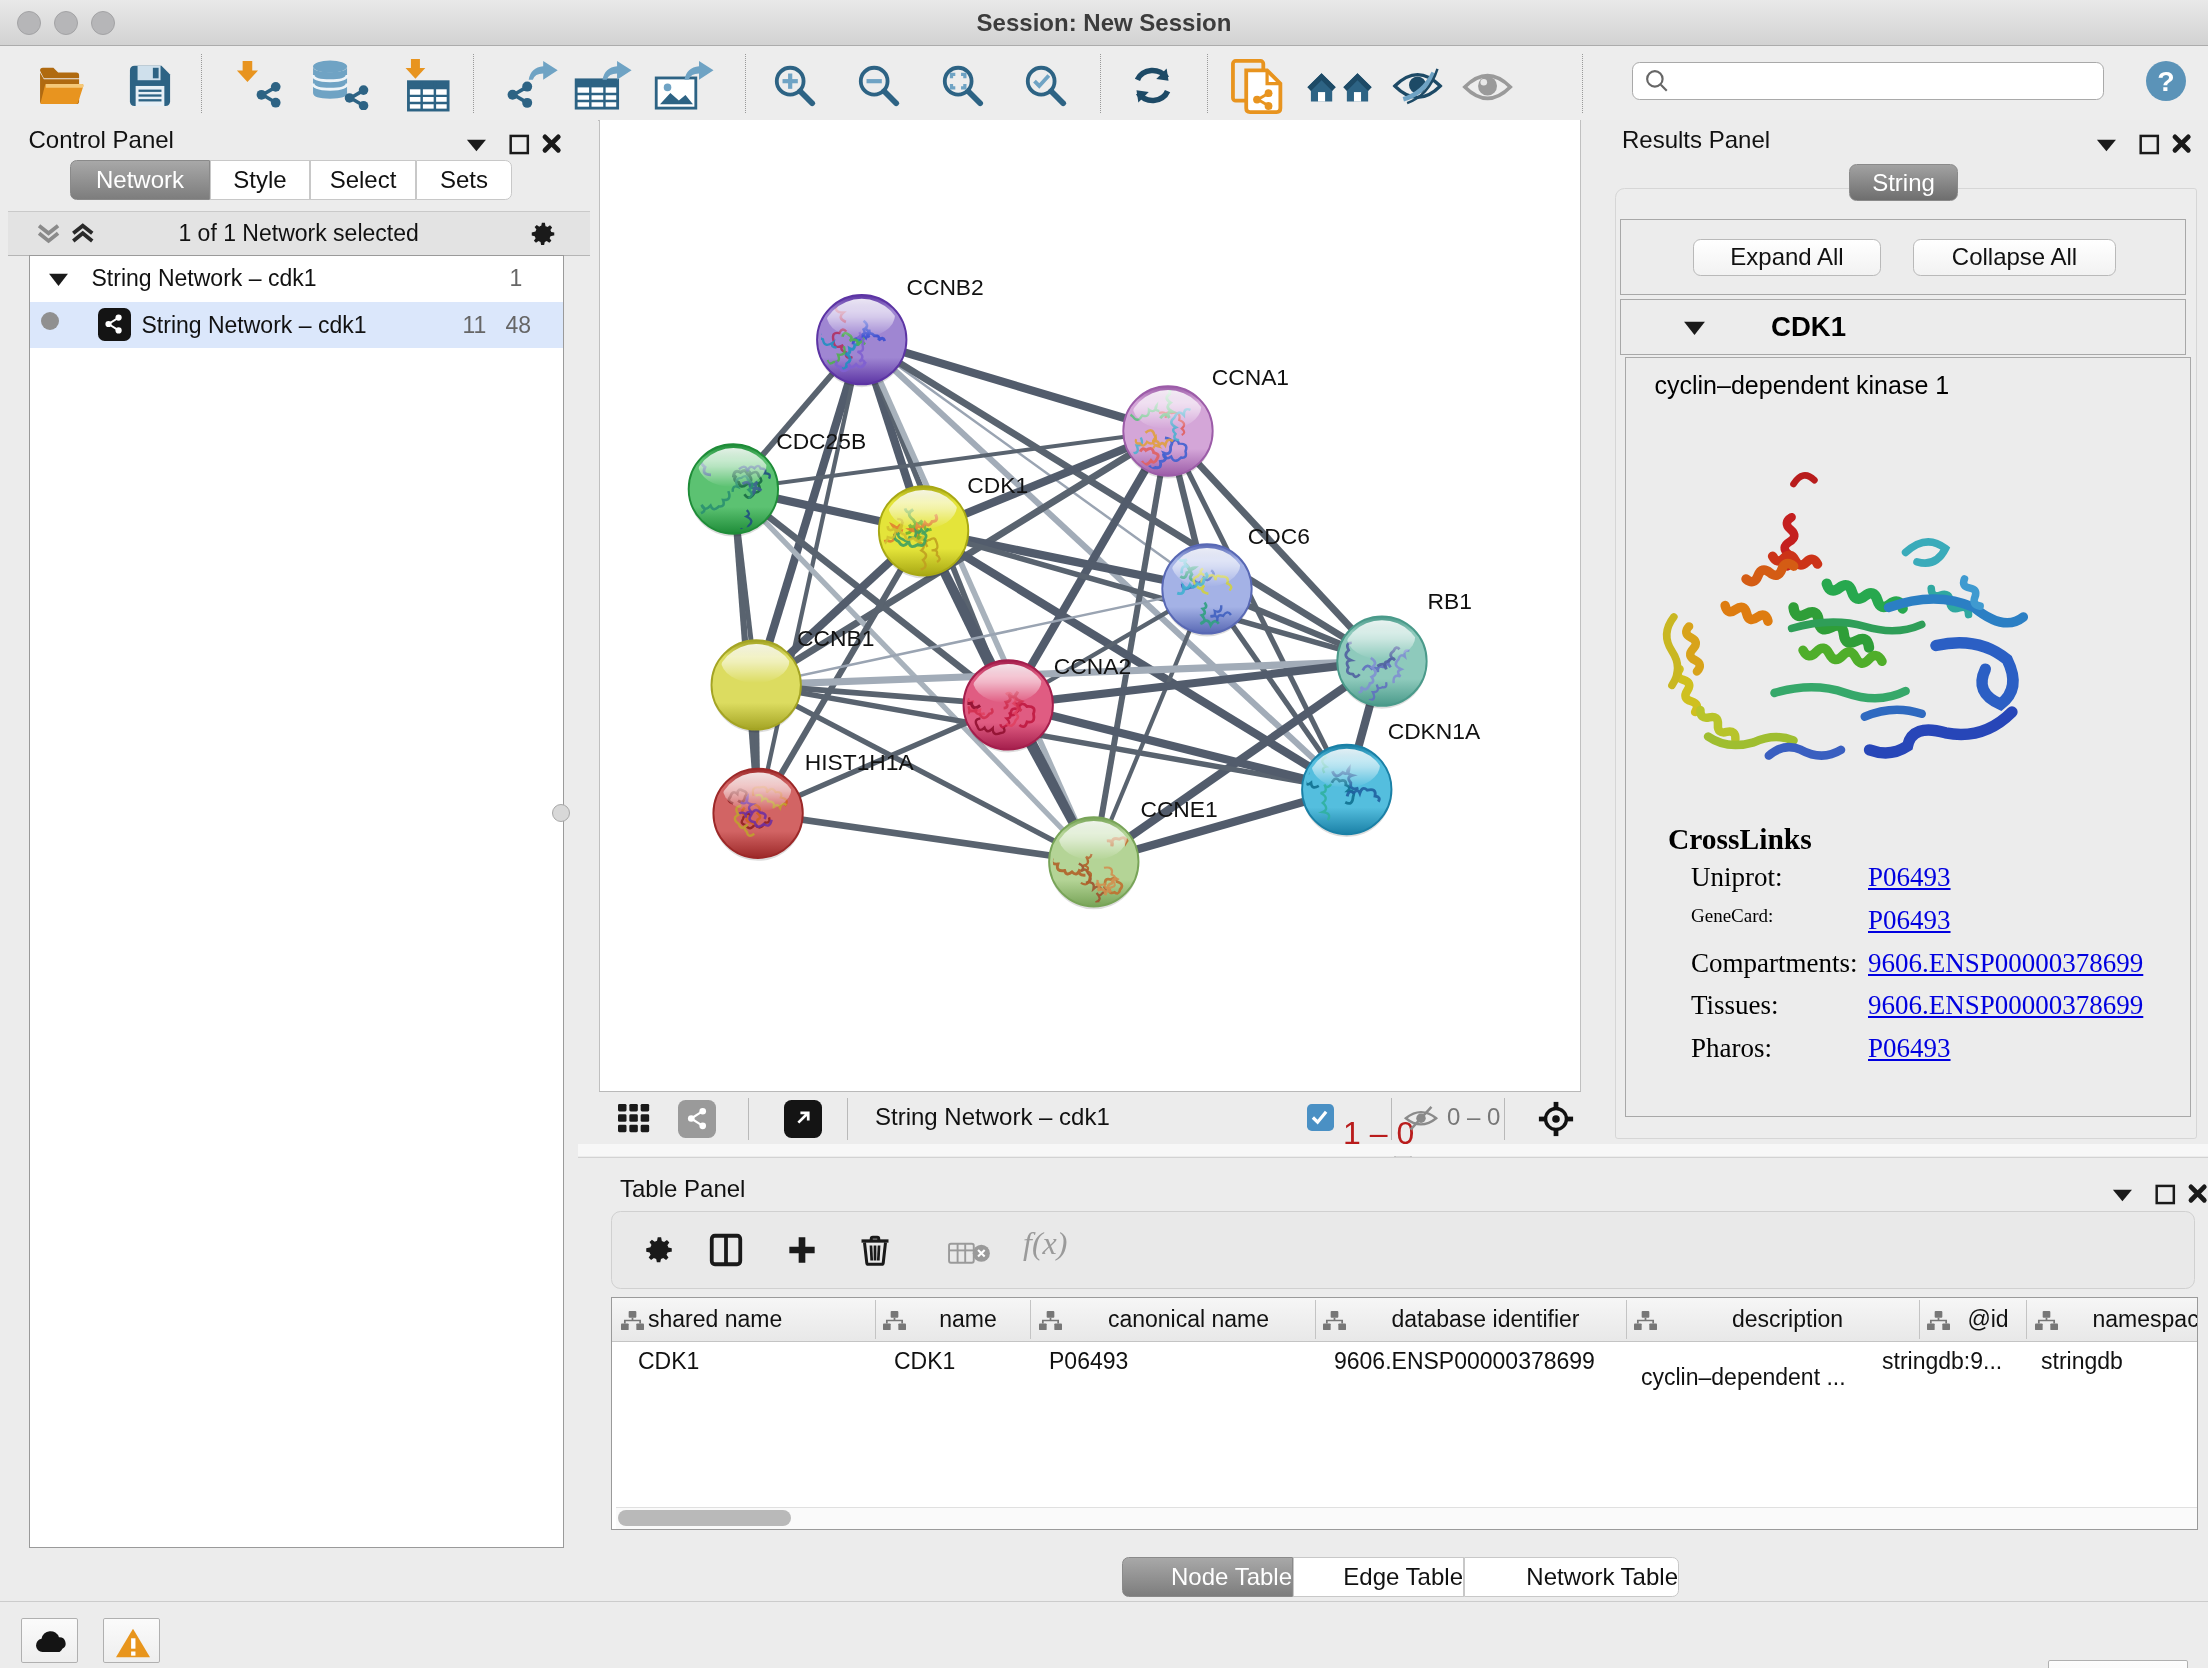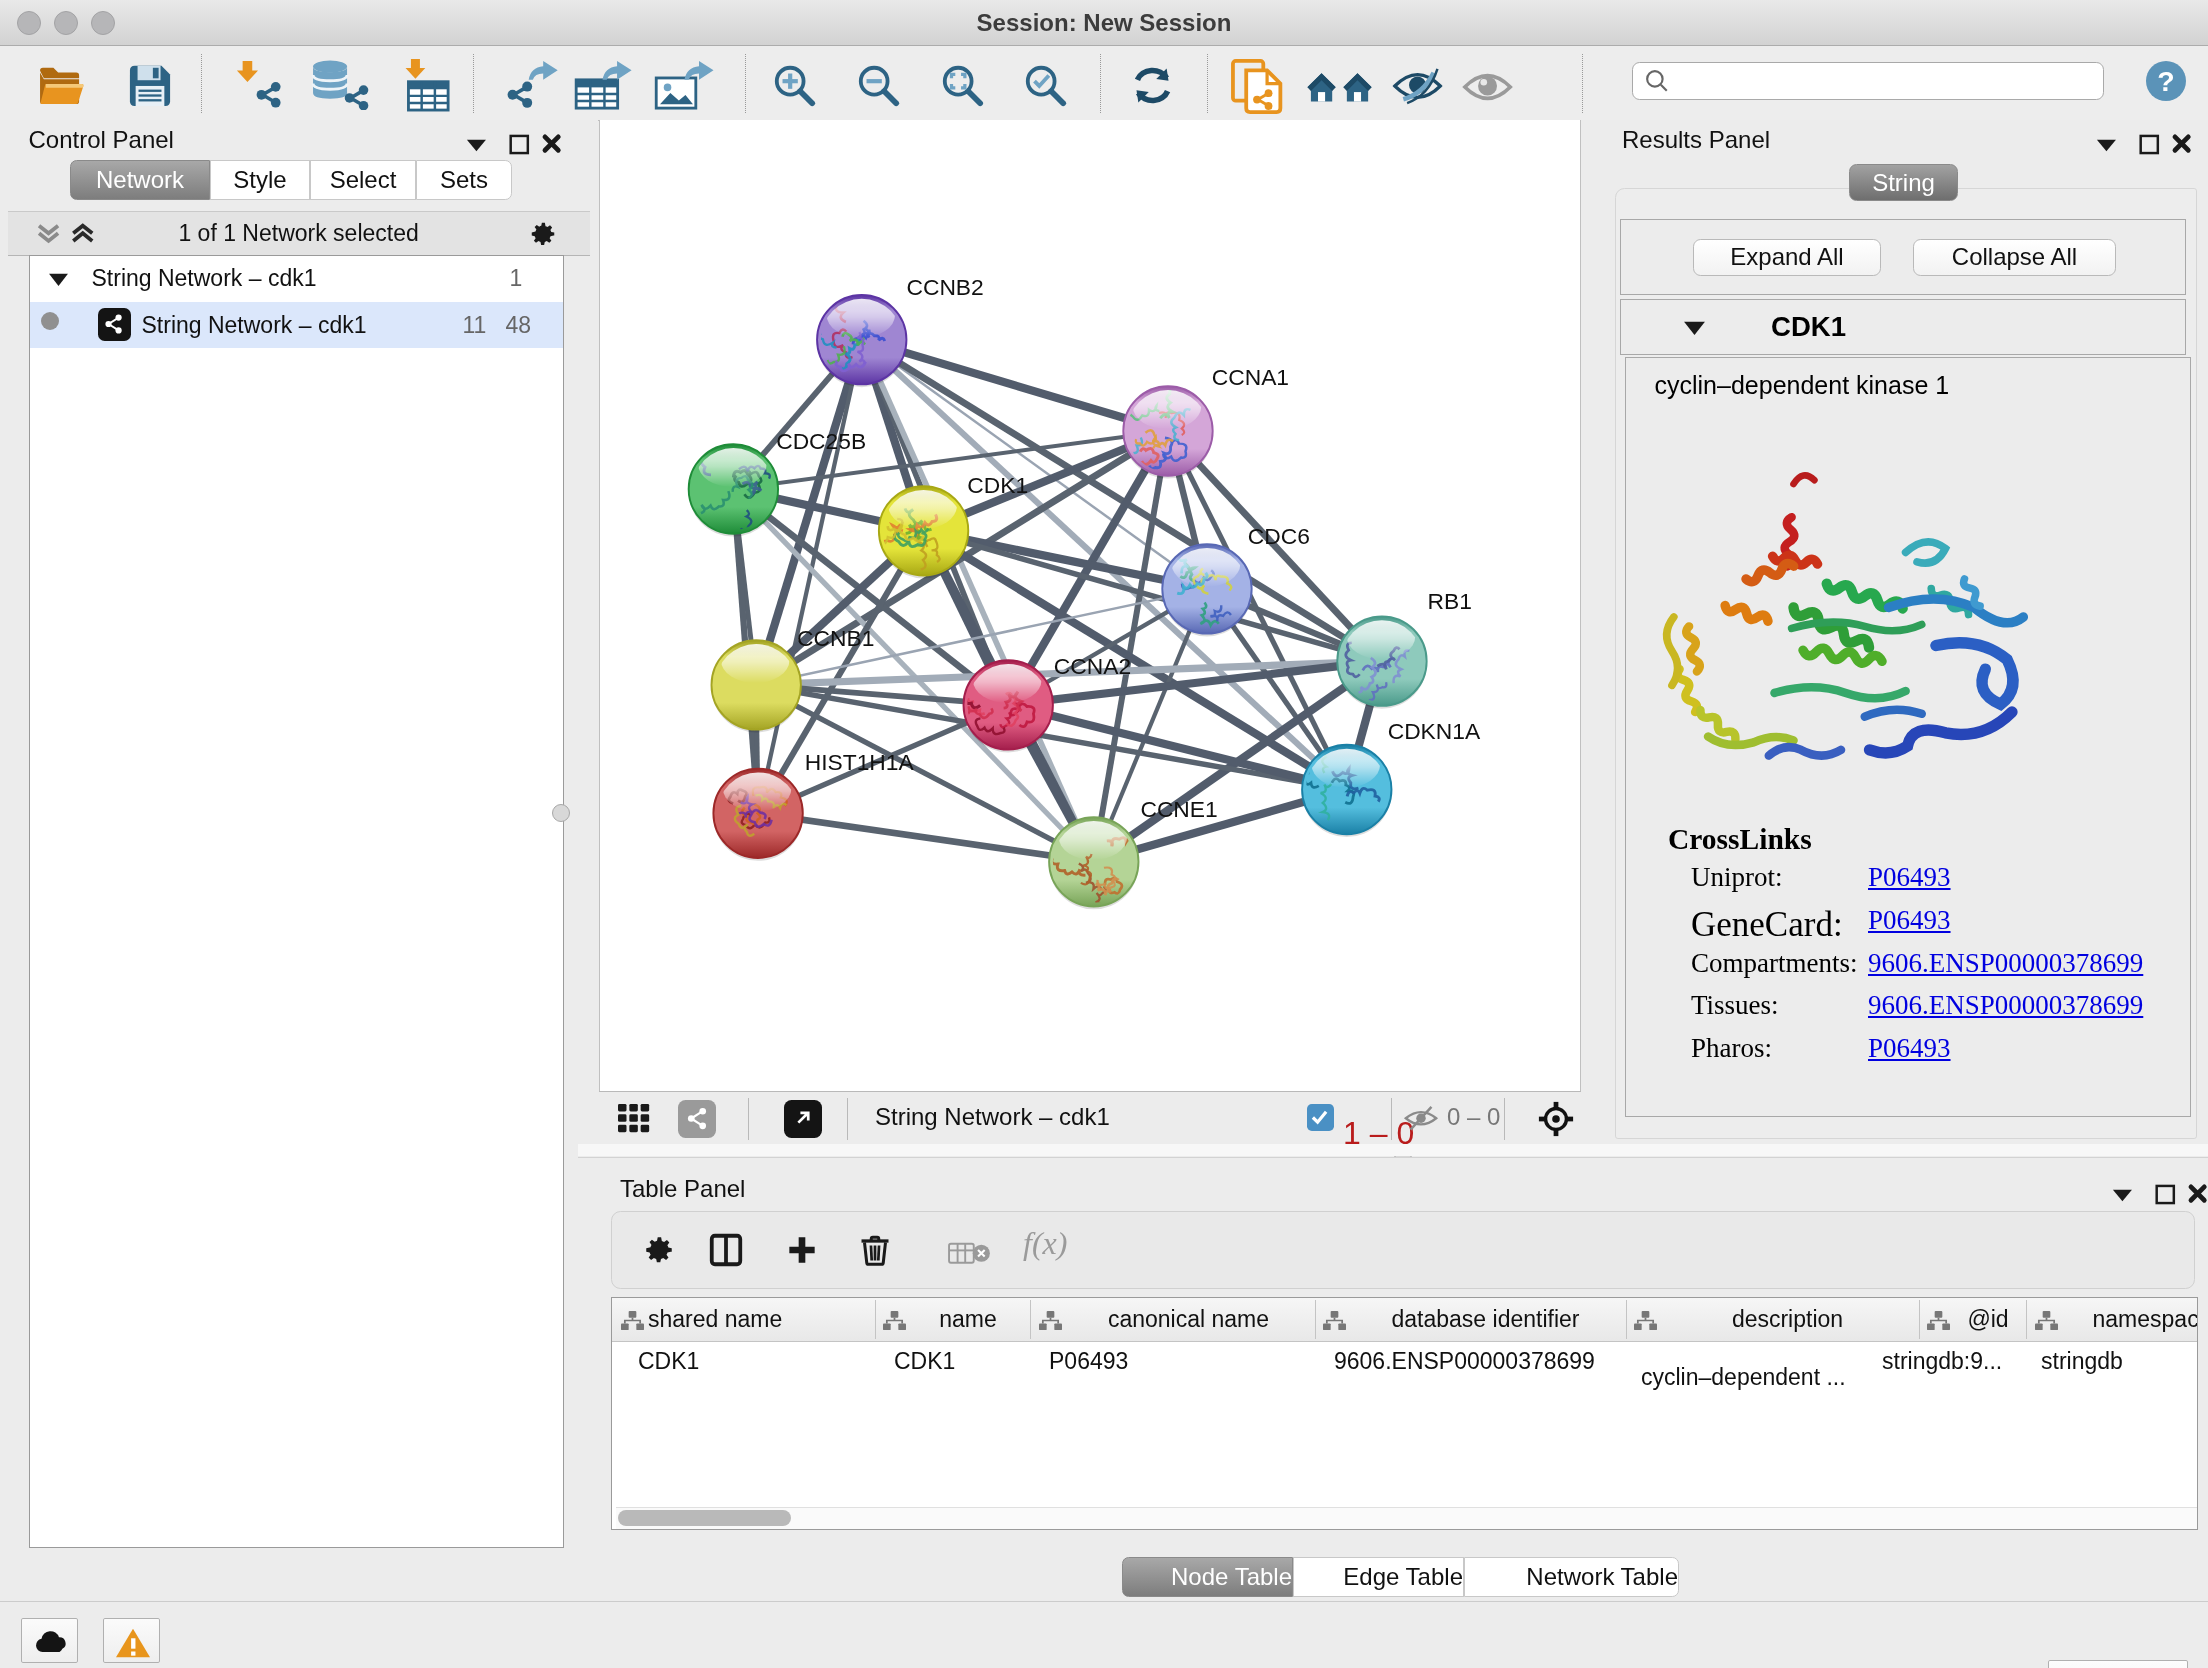--- a/index.html
+++ b/index.html
@@ -766,21 +766,21 @@
         <path d="M250 150 Q 300 132 340 150 Q 372 176 392 160" fill="none" stroke="#2b7fc4" stroke-width="10" stroke-linecap="round"></path>
         <path d="M300 190 Q 345 180 375 205 Q 390 235 368 252 Q 340 240 352 215" fill="none" stroke="#2b5fc4" stroke-width="12" stroke-linecap="round"></path>
         <path d="M380 260 Q 350 290 310 282 Q 275 272 270 296 Q 252 308 230 300" fill="none" stroke="#2746b8" stroke-width="12" stroke-linecap="round"></path>
         <path d="M225 265 Q 255 252 285 262" fill="none" stroke="#2f6ac0" stroke-width="9" stroke-linecap="round"></path>
         <path d="M200 300 Q 180 312 158 300 Q 140 292 124 306" fill="none" stroke="#3a5fc0" stroke-width="9" stroke-linecap="round"></path>
         <path d="M330.0 120.0 Q 326.7 128.3 335.5 129.5 Q 344.3 130.8 341.0 139.1 Q 337.7 147.3 346.5 148.6" fill="none" stroke="#3f9ad0" stroke-width="8" stroke-linecap="round"></path>
       </svg>
     <div class="serif" style="position:absolute;left:42px;top:465px;font-size:29.5px;font-weight:700;">CrossLinks</div>
     <div class="serif" style="position:absolute;left:65px;top:504px;font-size:27px;">Uniprot:</div>
     <div class="serif" style="position:absolute;left:242px;top:504px;font-size:27px;"><a class="xl">P06493</a></div>
-    <div class="serif" style="position:absolute;left:65px;top:547px;font-size:35px;">GeneCard:</div>
+    <div class="serif" style="position:absolute;left:65px;top:547px;font-size:19px;">GeneCard:</div>
     <div class="serif" style="position:absolute;left:242px;top:547px;font-size:27px;"><a class="xl">P06493</a></div>
     <div class="serif" style="position:absolute;left:65px;top:590px;font-size:27px;">Compartments:</div>
     <div class="serif" style="position:absolute;left:242px;top:590px;font-size:27px;"><a class="xl">9606.ENSP00000378699</a></div>
     <div class="serif" style="position:absolute;left:65px;top:632px;font-size:27px;">Tissues:</div>
     <div class="serif" style="position:absolute;left:242px;top:632px;font-size:27px;"><a class="xl">9606.ENSP00000378699</a></div>
     <div class="serif" style="position:absolute;left:65px;top:675px;font-size:27px;">Pharos:</div>
     <div class="serif" style="position:absolute;left:242px;top:675px;font-size:27px;"><a class="xl">P06493</a></div>
   </div>
 </div>
 

